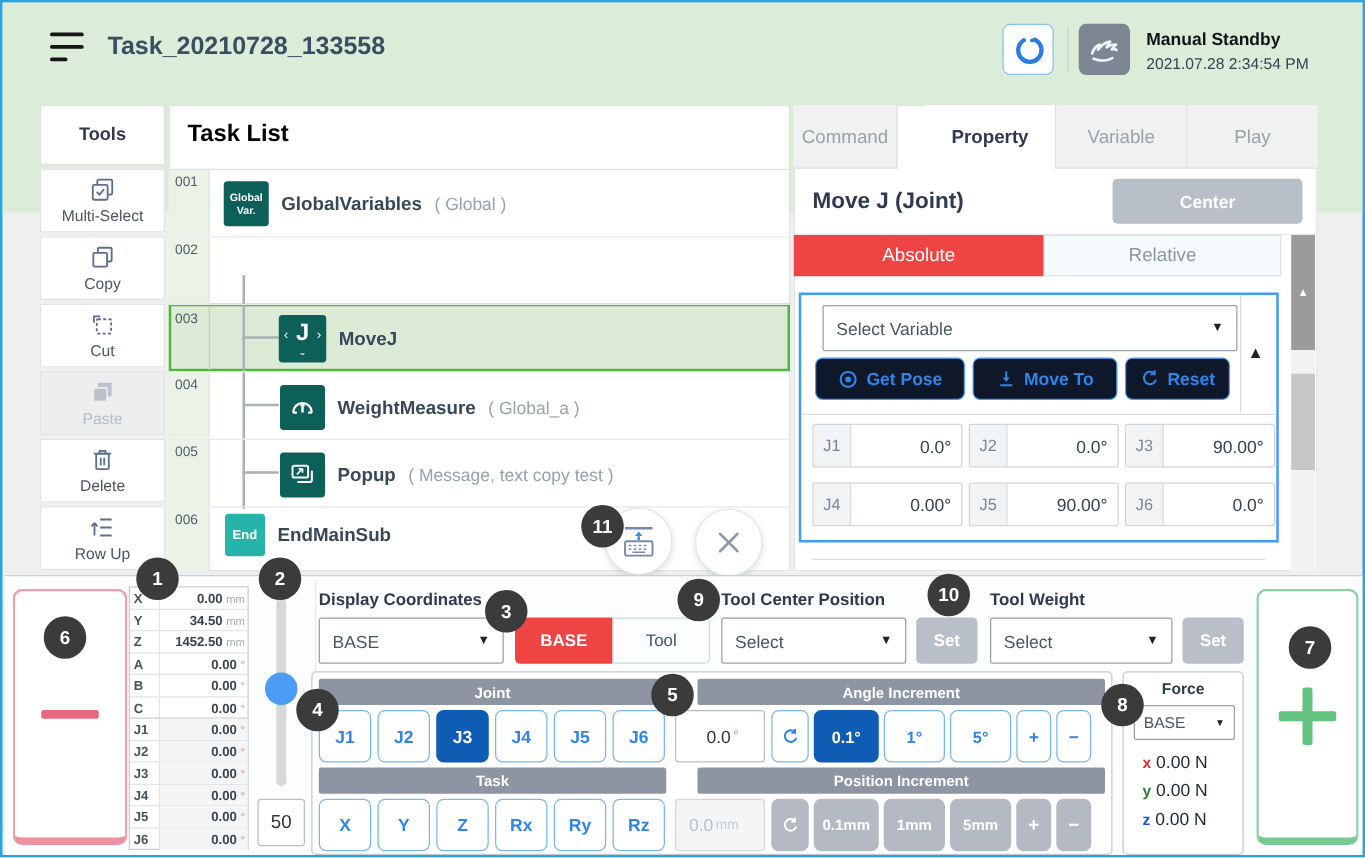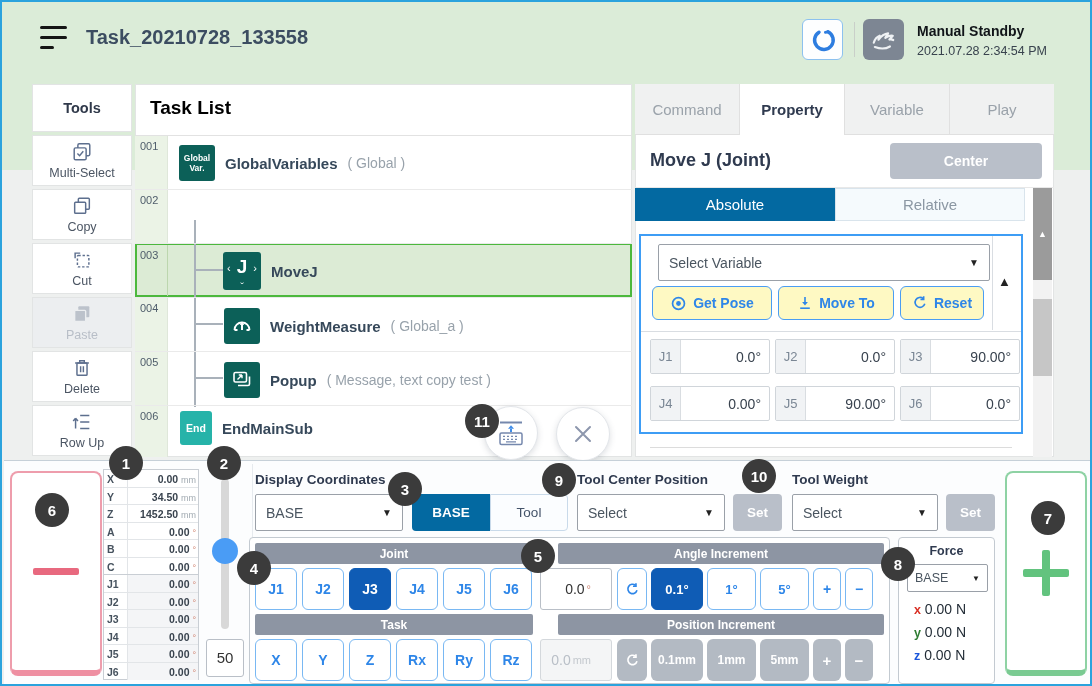--- a/index.html
+++ b/index.html
@@ -57,29 +57,29 @@
           display:flex; align-items:center; justify-content:center; }
 
   
   .rp-tab { top:82px; height:51px; background:#f0f1f1; border-right:1px solid #e0e0e0;
           border-bottom:1px solid #e0e0e0; display:flex; align-items:center; justify-content:center;
           font-size:15px; color:#9aa2aa; }
   .rp-tab.active { background:#fff; border-bottom:none; color:#2f3a4f; font-weight:bold; }
   .rp-title { font-size:18px; font-weight:bold; color:#2f3a4f; }
   .btn-gray { background:#b9bfc9; color:#fff; font-weight:bold; border-radius:4px;
           display:flex; align-items:center; justify-content:center; }
-  .seg-active { background:#0369a1; color:#fff; font-size:15px;
+  .seg-active { background:#ef4444; color:#fff; font-size:15px;
           display:flex; align-items:center; justify-content:center; }
   .seg-idle { background:#f5fafd; color:#8b97a3; font-size:15px; border:1px solid #d9e4ec;
           display:flex; align-items:center; justify-content:center; }
   .dropdown { background:#fff; border:1px solid #9aa0a8; border-radius:2px;
           display:flex; align-items:center; padding:0 10px; }
   .dd-text { flex:1; font-size:14px; color:#4a5560; overflow:hidden; white-space:nowrap; }
   .dd-caret { font-size:10px; color:#222; }
-  .btn-blue-outline { background:#fef9c3; border:1.5px solid #4a9df3; border-radius:6px;
+  .btn-blue-outline { background:#0f172a; border:1.5px solid #4a9df3; border-radius:6px;
           display:flex; align-items:center; justify-content:center; gap:6px;
           font-size:14px; font-weight:bold; color:#2e86e8; }
   .jfield { display:flex; border:1px solid #d0d5da; border-radius:2px; overflow:hidden;
           background:#fff; }
   .jfield .lab { width:30px; background:#f1f3f5; border-right:1px solid #d9dde1;
           color:#7a8694; font-size:13px; display:flex; align-items:center; justify-content:center; }
   .jfield .val { flex:1; display:flex; align-items:center; justify-content:flex-end;
           padding-right:8px; font-size:14px; color:#38424e; }
 
   
@@ -269,21 +269,21 @@
       <path d="M7 16.3 h2 M11 16.3 h2 M15 16.3 h2 M19 16.3 h2 M7 19.3 h2 M11 19.3 h2 M15 19.3 h2 M19 19.3 h2 M10 21.8 h10" stroke-width="1.2"></path>
     </svg>
   </div>
   <div class="abs circle-btn" style="left:554px; top:405px;">
     <svg width="24" height="24" viewBox="0 0 24 24" stroke="#8d97ad" stroke-width="2" stroke-linecap="round">
       <path d="M5 5 L19 19 M19 5 L5 19"></path>
     </svg>
   </div>
 
   <div class="abs card" style="left:633px; top:82px; width:419px; height:373px;"></div>
-  <div class="abs rp-tab" style="left:633px; width:105px;">
+  <div class="abs rp-tab" style="left:633px; width:83px;">
     <span>Command</span>
     </div>
   <div class="abs rp-tab" style="left:843px; width:105px;">
     <span>Variable</span>
     </div>
   <div class="abs rp-tab active" style="left:738px; width:105px;">
     <span>Property</span>
     </div>
   <div class="abs rp-tab" style="left:948px; width:104px; border-right:none;">
     <span>Play</span>

